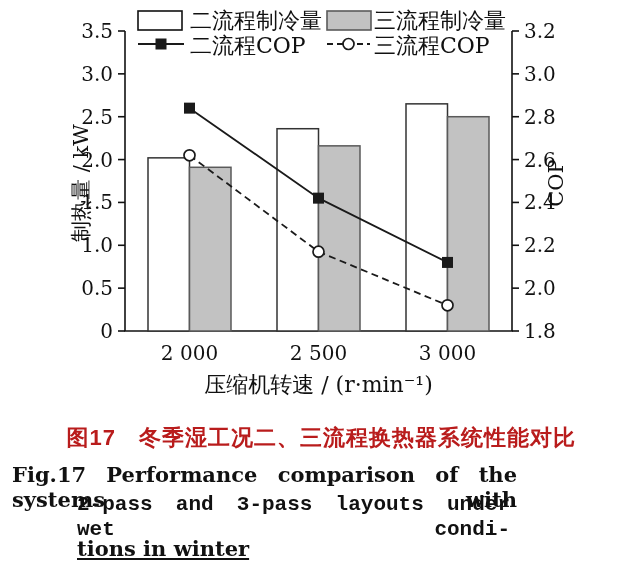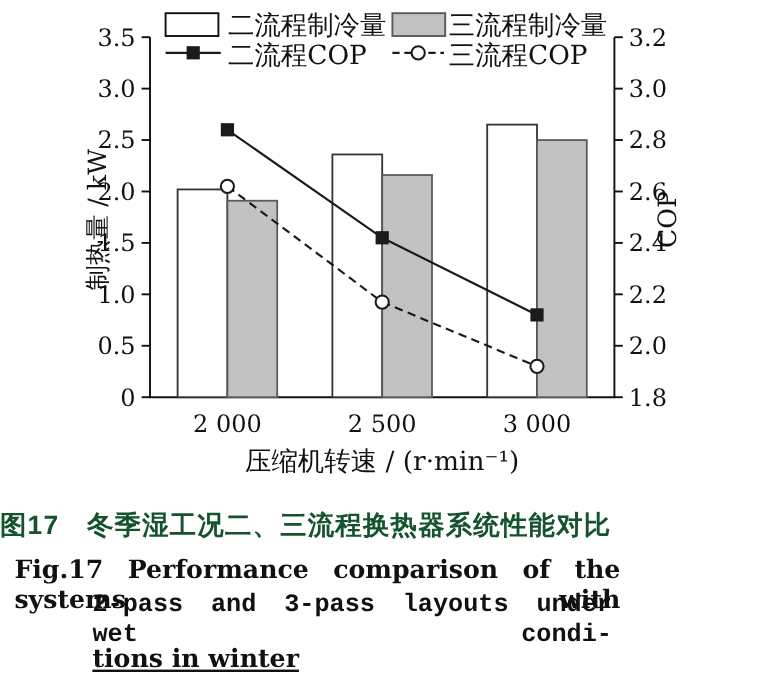--- a/index.html
+++ b/index.html
@@ -1,21 +1,21 @@
 <!DOCTYPE html>
 <html><head>
 <meta charset="utf-8">
 <style>
   html,body{margin:0;padding:0;background:#ffffff;}
   .page{position:relative;width:635px;height:569px;background:#ffffff;overflow:hidden;
         font-family:"DejaVu Serif", serif;color:#111;}
   #chart{position:absolute;top:0;left:0;}
-  .cap-zh{position:absolute;top:423px;left:0;width:576px;text-align:left;
+  .cap-zh{position:absolute;top:423px;left:0;width:576px;text-align:right;
           font-family:"Liberation Sans", sans-serif;font-weight:bold;font-size:22px;
-          letter-spacing:1px;color:#14532d;}
+          letter-spacing:1px;color:#b91c1c;}
   .cap-en{font-family:"DejaVu Serif", serif;font-weight:bold;font-size:21px;color:#111;}
   .en-line{position:absolute;line-height:25px;}
   .en1{top:462px;left:12px;width:505px;text-align:justify;text-align-last:justify;}
   .en2{top:492px;left:77px;width:433px;text-align:justify;text-align-last:justify;font-family:Liberation Mono, monospace;}
   .en3{top:536px;left:77px;text-decoration:underline;}
 </style>
 </head>
 <body>
 
 <div class="page">

